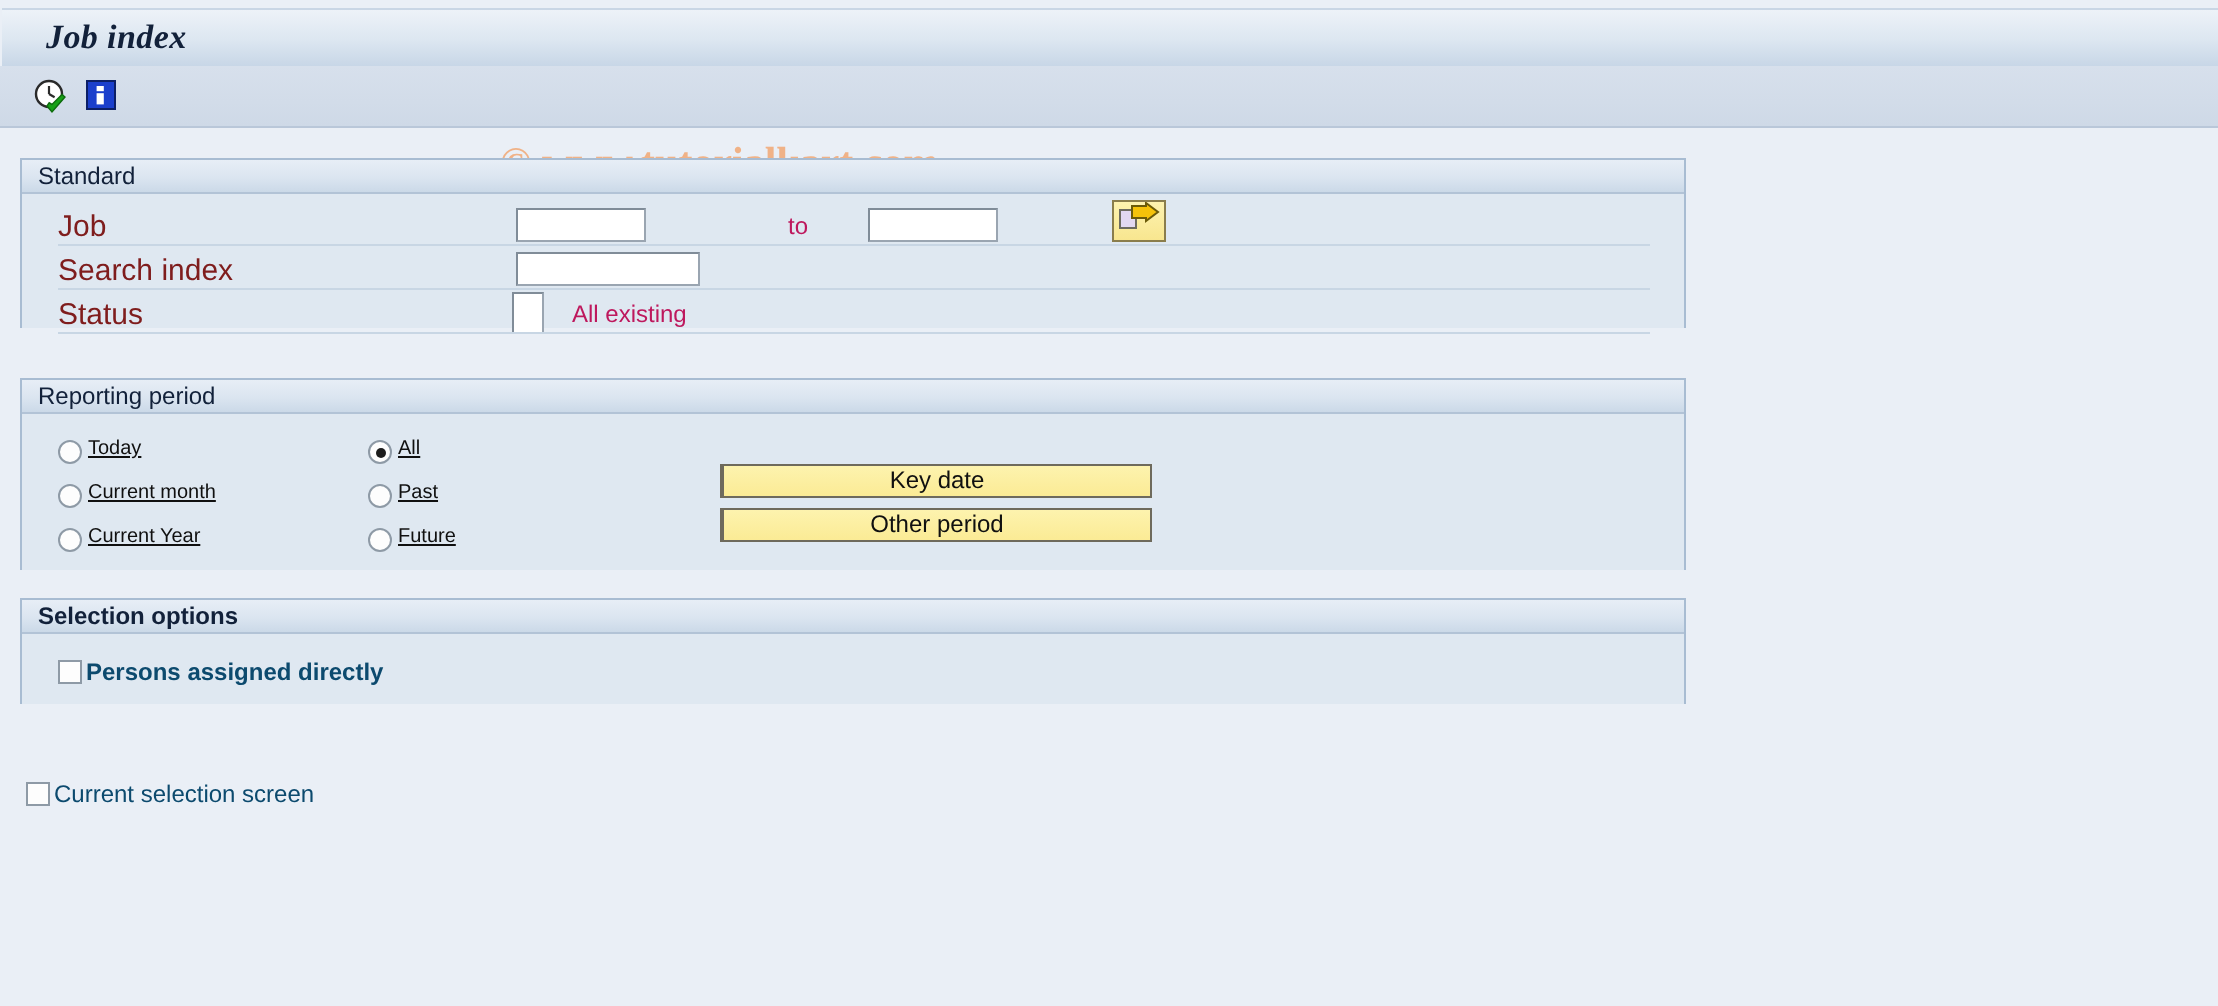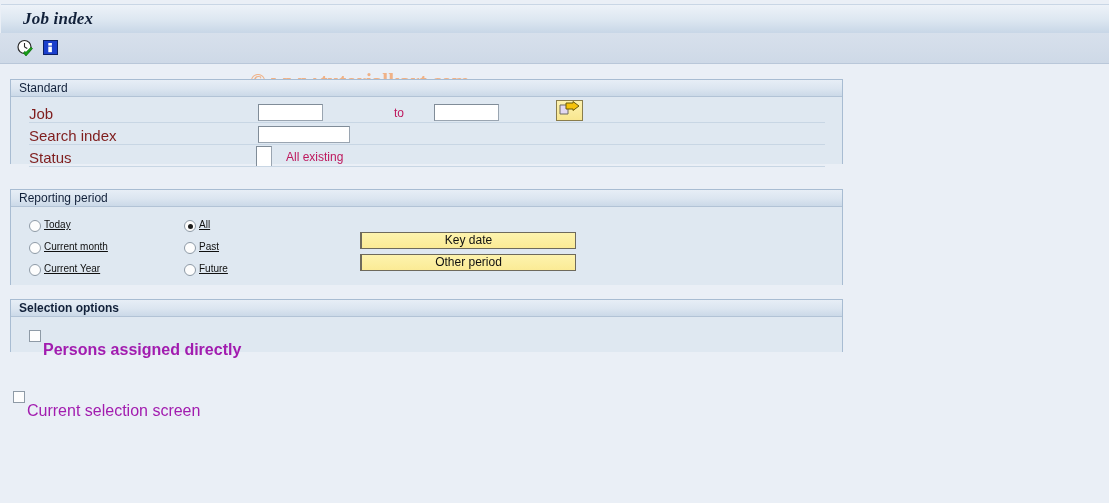--- a/index.html
+++ b/index.html
@@ -196,23 +196,23 @@
   .check-mark {
     position: absolute;
     left: 0; top: 1px;
     width: 12px; height: 12px;
     background: #fdfdfd;
     border: 1px solid #8e9aa6;
     box-sizing: border-box;
   }
   .check-lbl {
     position: absolute;
-    left: 14px; top: 12px;
-    font-size: 16px;
-    color: #a21caf;
+    left: 14px; top: 0px;
+    font-size: 12px;
+    color: #0c4a6e;
   }
 
   
   .ybtn {
     position: absolute;
     left: 360px;
     width: 216px;
     height: 17px;
     background: linear-gradient(to bottom, #fdf3ae 0%, #fbeb95 100%);
     border: 1px solid #6e6a5c;

